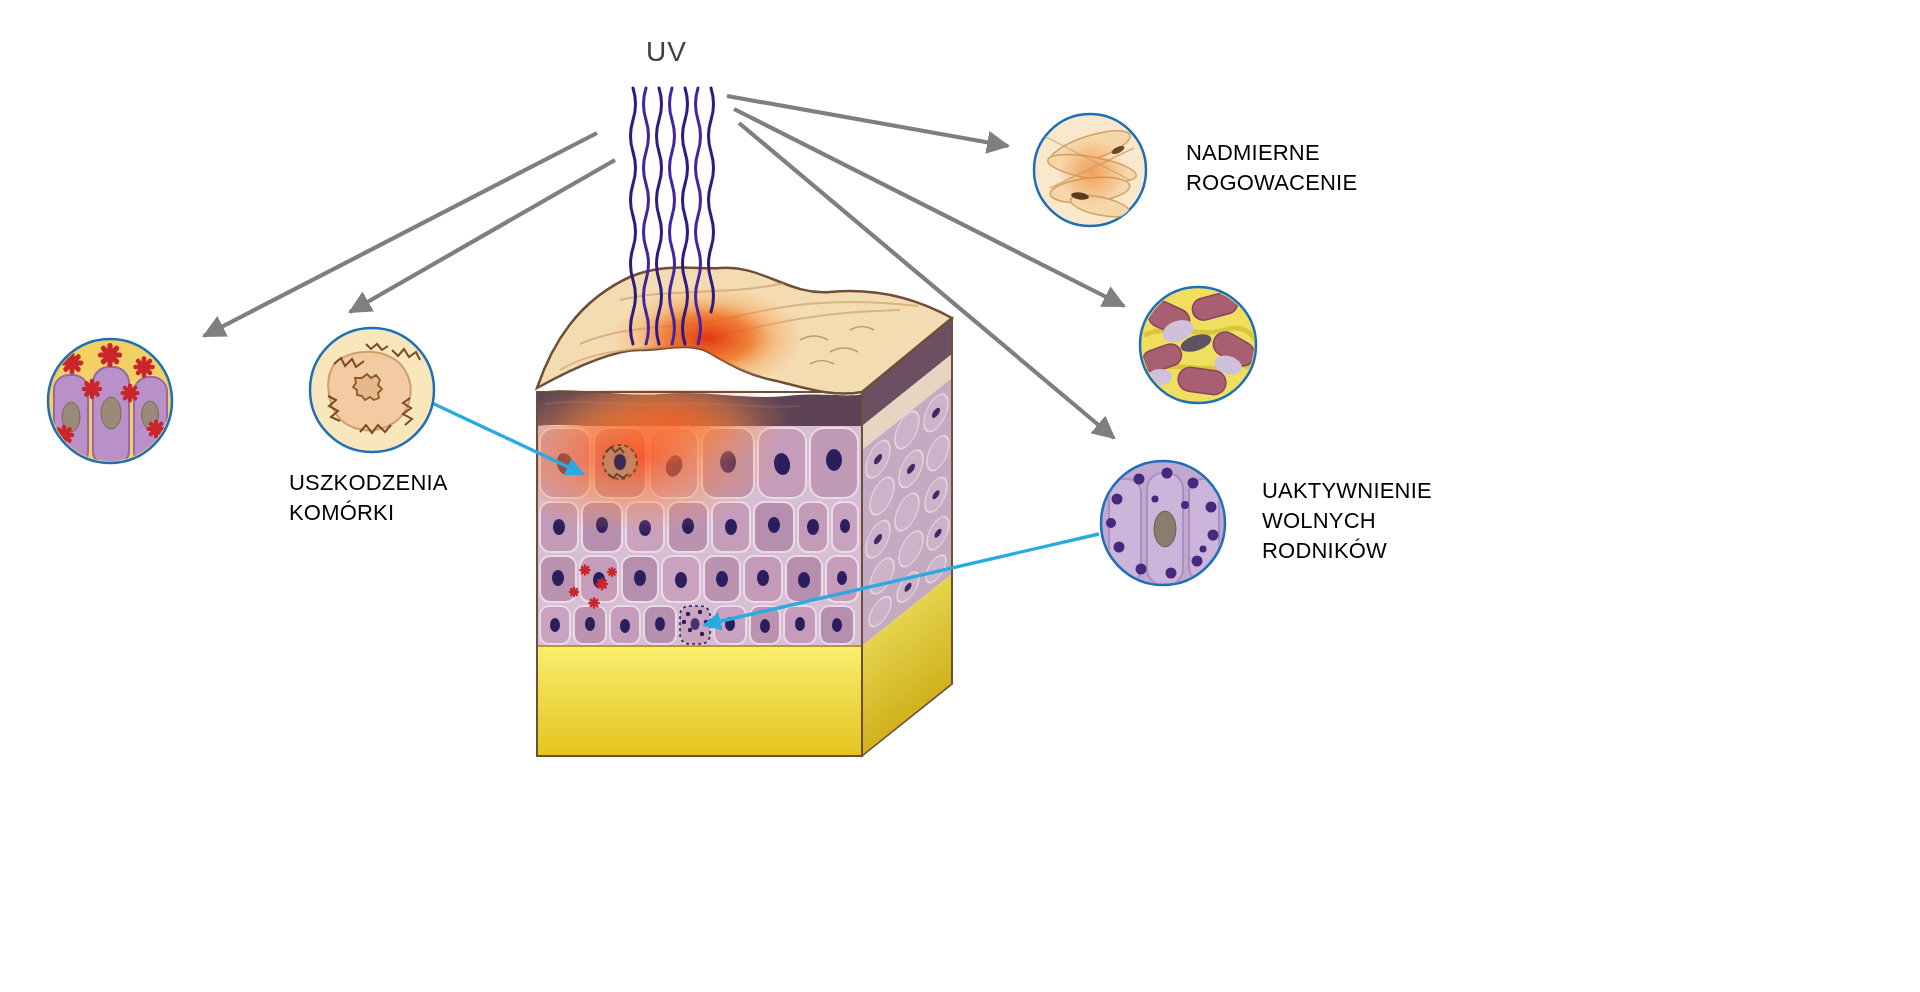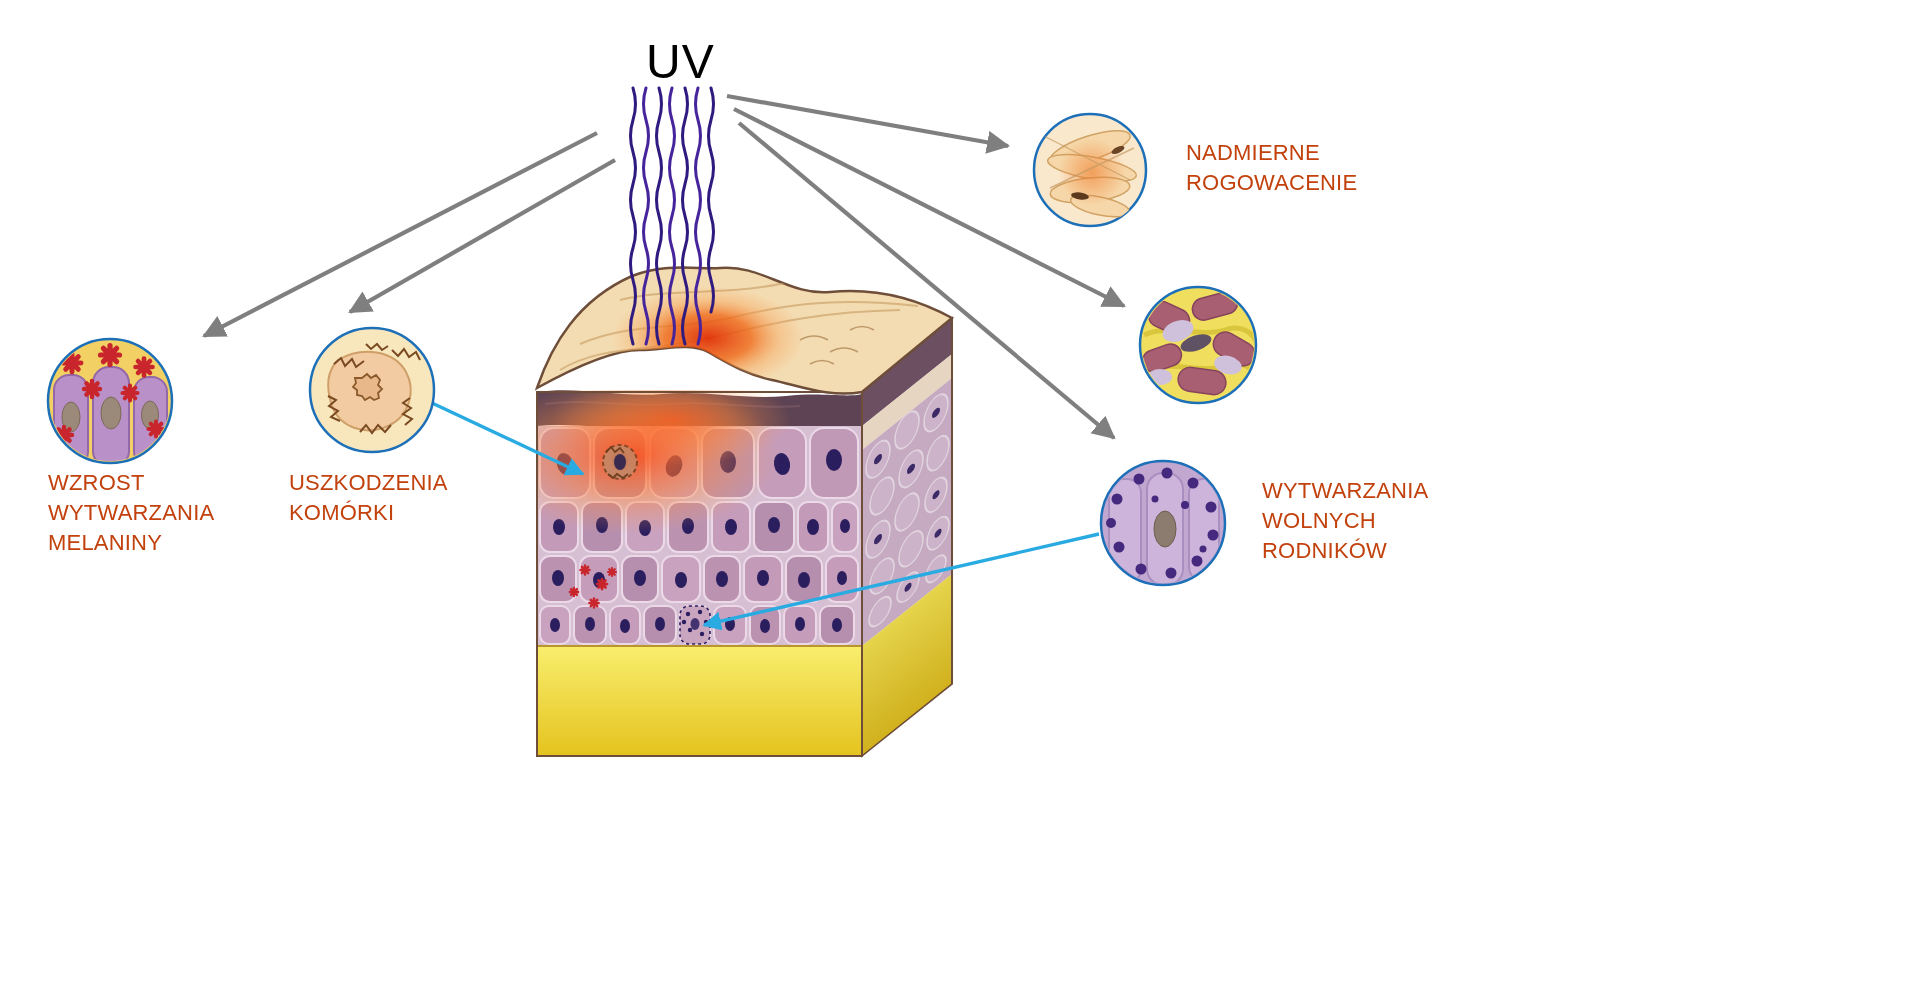--- a/index.html
+++ b/index.html
@@ -1,21 +1,21 @@
 <!DOCTYPE html>
 <html><head>
 <meta charset="utf-8">
 <style>
   html,body{margin:0;padding:0;background:#fff;}
   .canvas{position:relative;width:1920px;height:992px;background:#ffffff;
           font-family:"Liberation Sans",sans-serif;overflow:hidden;}
   svg.scene{position:absolute;left:0;top:0;}
-  .callout-label{position:absolute;font-size:22px;line-height:30px;color:#c2410c;
+  .callout-label{position:absolute;font-size:22px;line-height:30px;color:#000000;
                  white-space:pre-line;letter-spacing:.2px;}
-  .uv-label{position:absolute;font-size:48px;line-height:1;color:#000000;letter-spacing:1px;}
+  .uv-label{position:absolute;font-size:28px;line-height:1;color:#404040;letter-spacing:1px;}
 </style>
 </head>
 <body>
 
 <div class="canvas">
 
 <svg class="scene" width="1920" height="992" viewBox="0 0 1920 992">
   <defs>
     <radialGradient id="gBurnTop">
       <stop offset="0" stop-color="#e03008" stop-opacity=".95"></stop>
@@ -349,24 +349,21 @@
             <circle cx="22" cy="-18" r="4"></circle>
         <circle cx="-8" cy="-24" r="3.5"></circle>
             <circle cx="40" cy="26" r="3.5"></circle>
       </g>
     </g>
   </g>
 </svg>
 
 <div class="uv-label" style="left:646px;top:38px;">UV</div>
 
-<div class="callout-label" style="left:48px;top:468px;">WZROST
-WYTWARZANIA
-MELANINY</div>
 <div class="callout-label" style="left:289px;top:468px;">USZKODZENIA
 KOMÓRKI</div>
 <div class="callout-label" style="left:1186px;top:138px;">NADMIERNE
 ROGOWACENIE</div>
-<div class="callout-label" style="left:1262px;top:476px;">WYTWARZANIA
+<div class="callout-label" style="left:1262px;top:476px;">UAKTYWNIENIE
 WOLNYCH
 RODNIKÓW</div>
 
 </div>
 
 </body></html>

